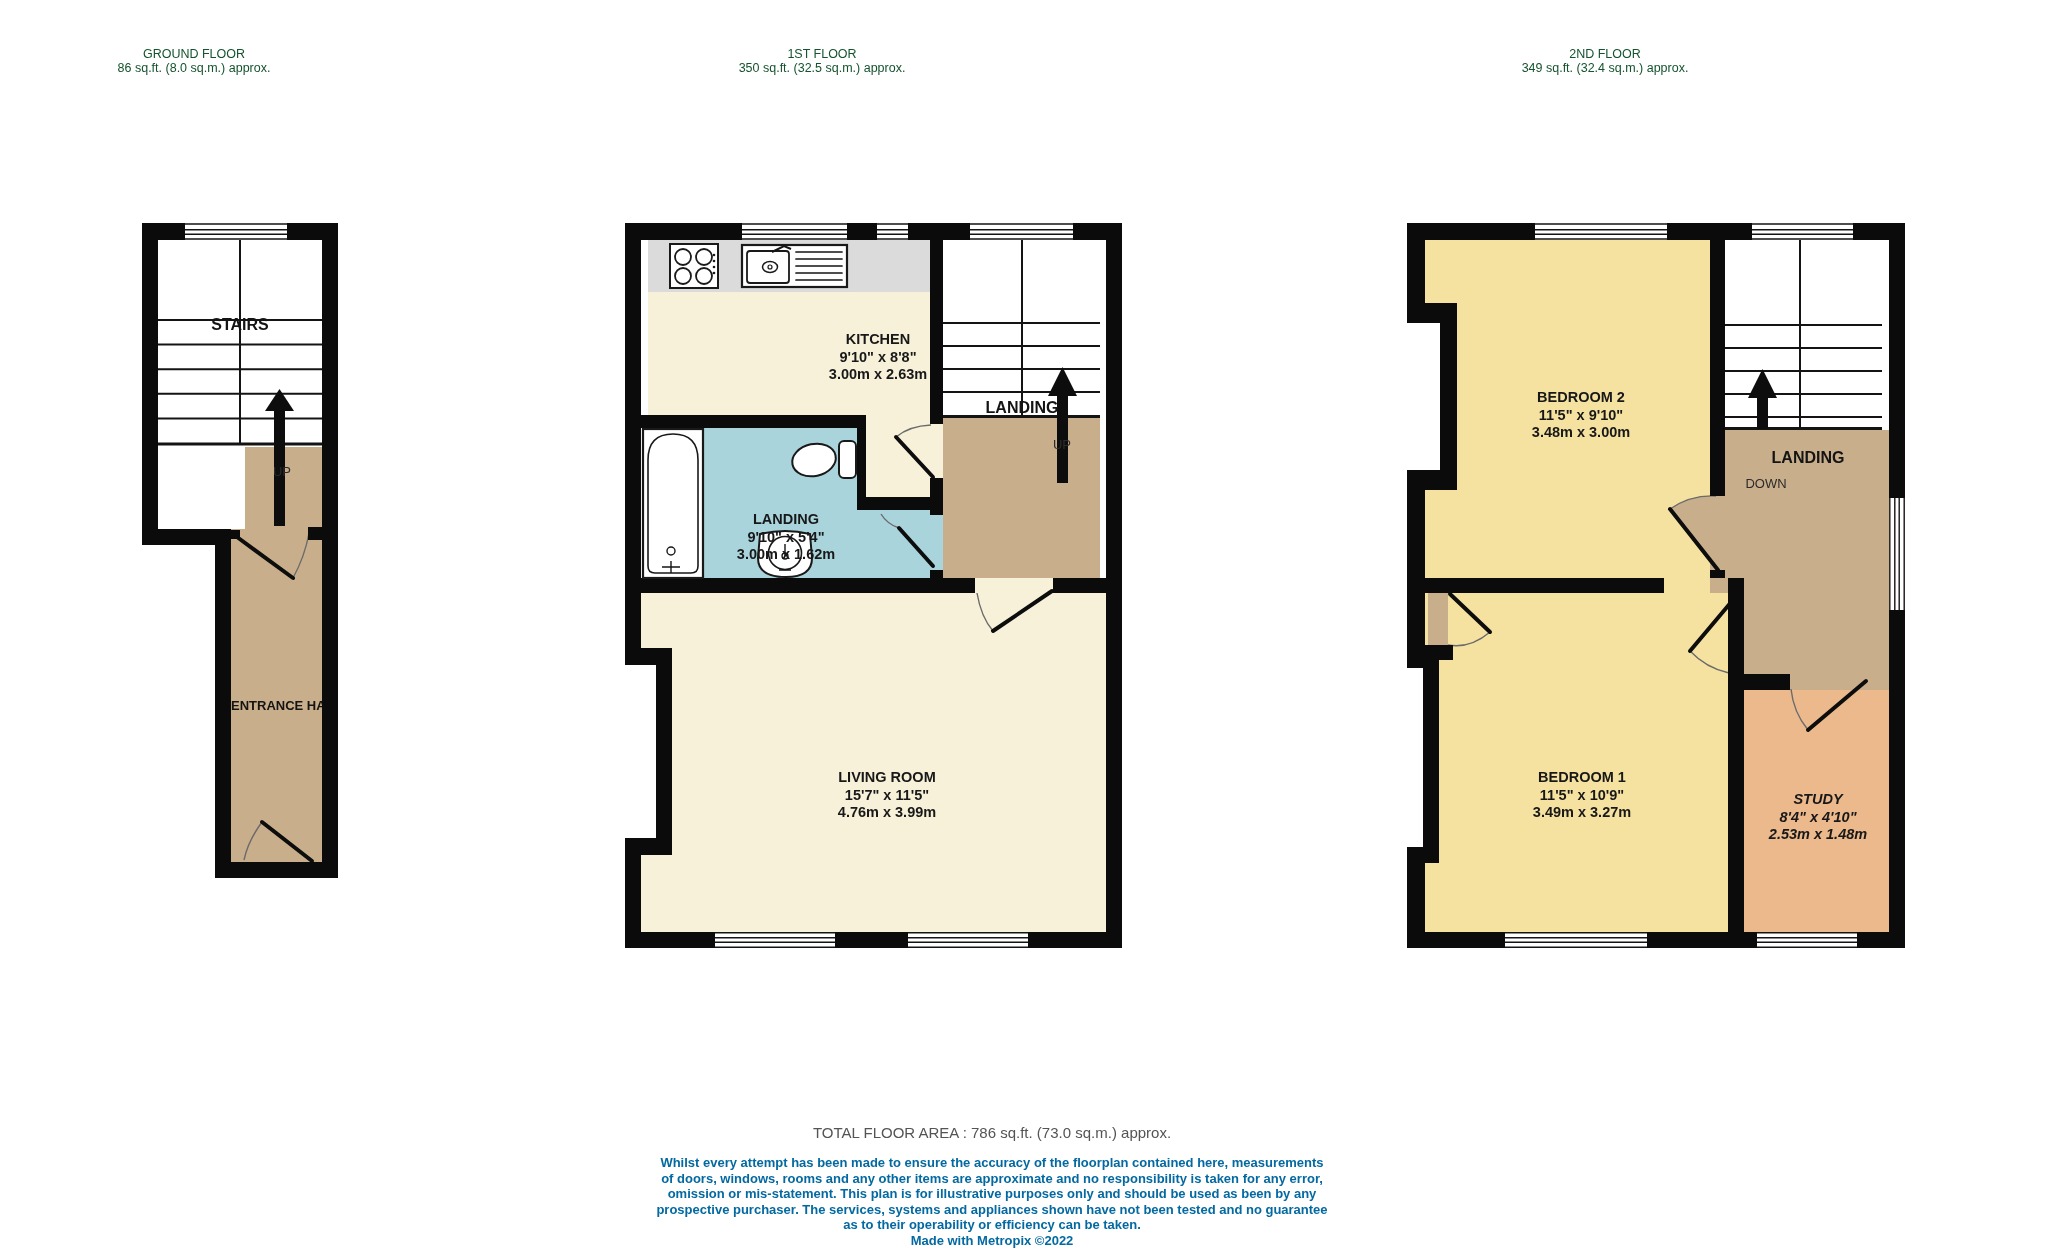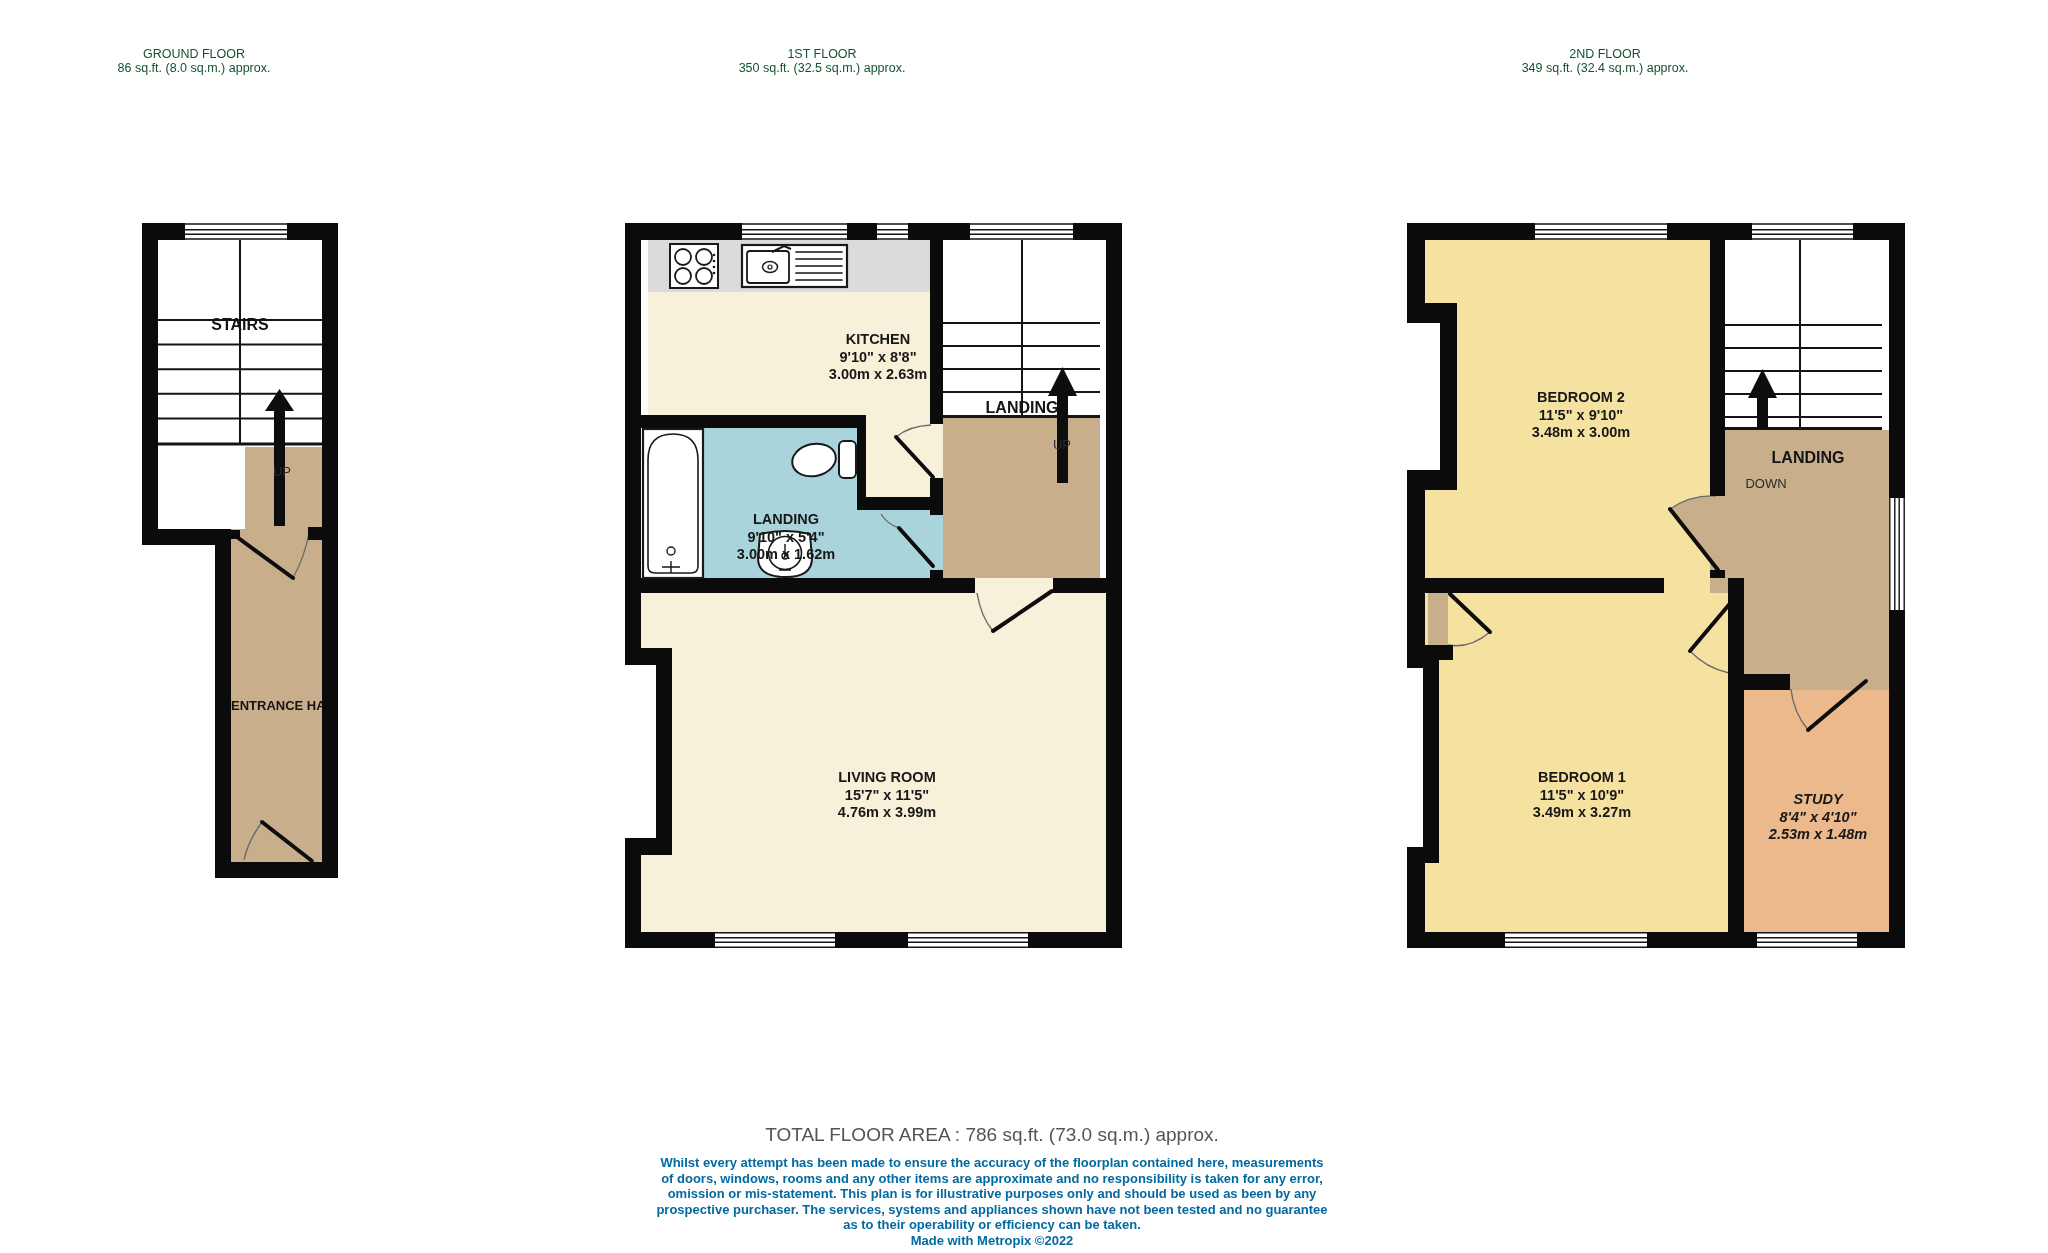--- a/index.html
+++ b/index.html
@@ -18,21 +18,21 @@
   .floor-header{position:absolute;top:47px;transform:translateX(-50%);text-align:center;
     color:#14532d;font-size:12.5px;line-height:14px;white-space:nowrap;}
   .room-label{position:absolute;transform:translateX(-50%);text-align:center;font-weight:bold;
     font-size:14.5px;line-height:17.5px;color:#181818;white-space:nowrap;margin-top:29px;}
   .small-label{position:absolute;transform:translateX(-50%);font-size:13px;color:#2b2b2b;white-space:nowrap;}
   .bold-label{position:absolute;transform:translateX(-50%);font-size:16px;font-weight:bold;color:#141414;white-space:nowrap;}
   .clip-label{position:absolute;overflow:hidden;text-align:center;font-weight:bold;font-size:13px;
     color:#141414;white-space:nowrap;}
   .clip-label > span{display:inline-block;}
   .footer{position:absolute;left:992px;transform:translateX(-50%);text-align:center;white-space:nowrap;}
-  .footer-total{top:1124px;font-size:19px;color:#545454;}
+  .footer-total{top:1124px;font-size:15px;color:#545454;}
   .footer-disc{top:1155px;font-size:13px;line-height:15.6px;color:#0369a1;font-weight:bold;}
 </style>
 </head>
 <body>
 
 <div class="canvas">
 
   <div class="floor-header" style="left:194px;">
     <div>GROUND FLOOR</div>
     <div>86 sq.ft. (8.0 sq.m.) approx.</div>

